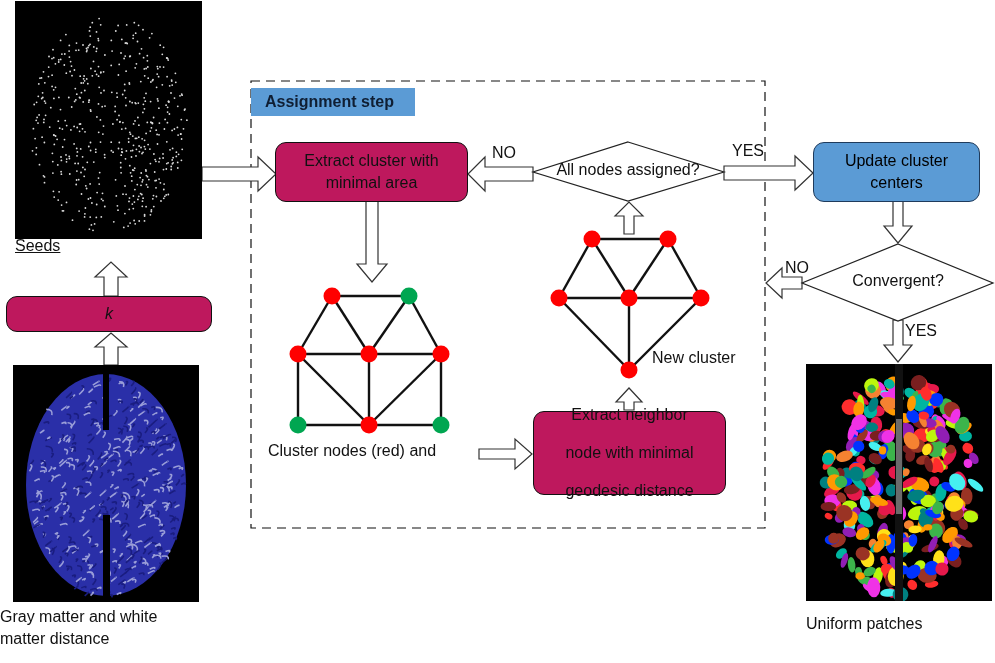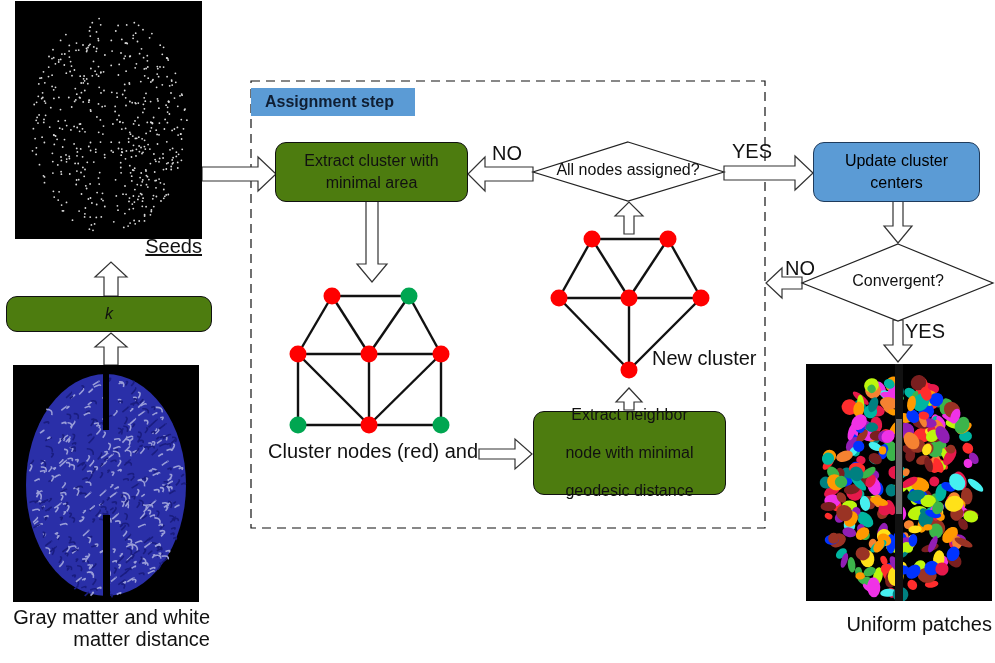--- a/index.html
+++ b/index.html
@@ -1,23 +1,23 @@
 <!DOCTYPE html>
 <html><head>
 <meta charset="utf-8">
 <style>
   html, body { margin: 0; padding: 0; background: #ffffff; }
   body { width: 995px; height: 663px; position: relative; overflow: hidden;
          font-family: "Liberation Sans", "DejaVu Sans", sans-serif; color: #111; }
   svg.canvas { position: absolute; left: 0; top: 0; }
   .box { position: absolute; box-sizing: border-box; border: 1.6px solid #111; border-radius: 11px;
-         background: #4d7c0f; display: flex; align-items: center; justify-content: center;
+         background: #be185d; display: flex; align-items: center; justify-content: center;
          text-align: center; font-size: 16px; line-height: 22px; padding: 0 6px; }
   .box.blue { background: #5b9bd5; border-color: #1f3b5c; color: #000000; }
-  .label { position: absolute; font-size: 20px; line-height: 22px; text-align: right; white-space: nowrap; }
+  .label { position: absolute; font-size: 16px; line-height: 22px; text-align: left; white-space: nowrap; }
   .section-title { position: absolute; background: #5b9bd5; color: #0f1e33; font-weight: bold;
                    font-size: 16px; line-height: 24px; padding: 0 14px; }
   .img { position: absolute; background: #000; overflow: hidden; }
   .dia-text { position: absolute; font-size: 16px; text-align: center; white-space: nowrap; }
 </style>
 </head>
 <body>
 
 <svg class="canvas" width="995" height="663" viewBox="0 0 995 663">
   <defs></defs>

